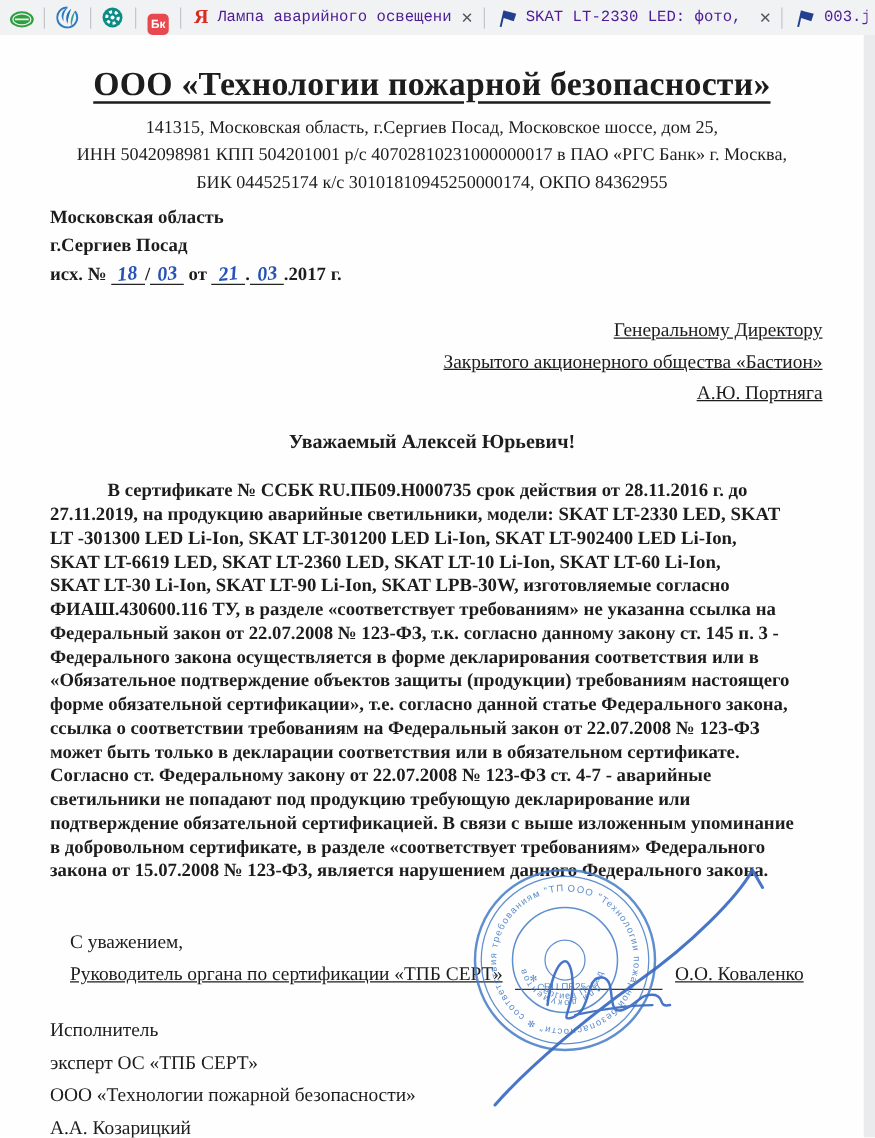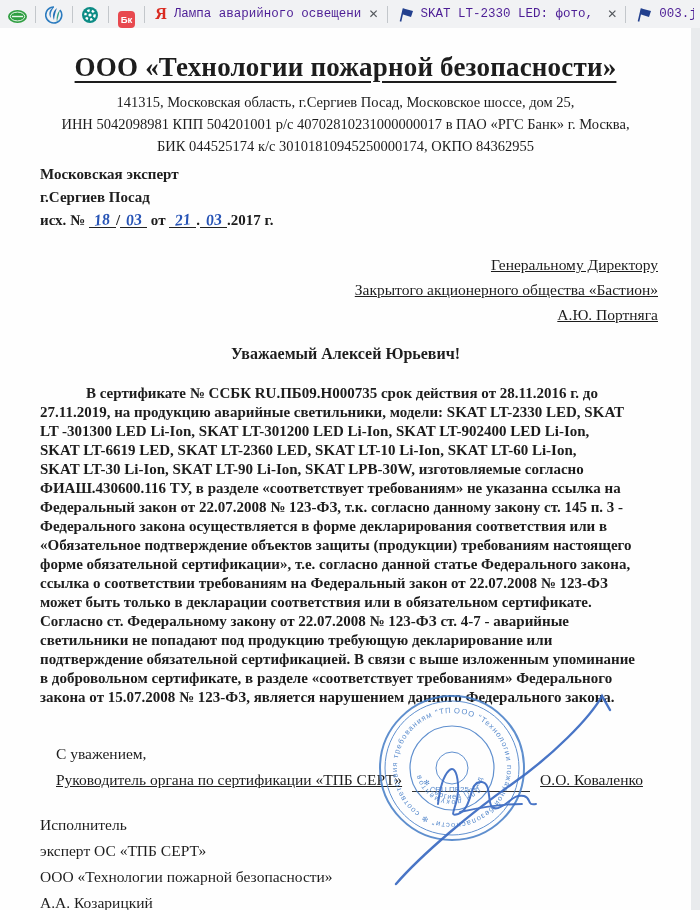--- a/index.html
+++ b/index.html
@@ -128,21 +128,21 @@
   <div class="org-header">
     <div class="org-title">ООО «Технологии пожарной безопасности»</div>
     <div class="org-details">
       <div>141315, Московская область, г.Сергиев Посад, Московское шоссе, дом 25,</div>
       <div>ИНН 5042098981 КПП 504201001 р/с 40702810231000000017 в ПАО «РГС Банк» г. Москва,</div>
       <div>БИК 044525174 к/с 30101810945250000174, ОКПО 84362955</div>
     </div>
   </div>
 
   <div class="sender">
-    <div>Московская эксперт</div>
+    <div>Московская область</div>
     <div>г.Сергиев Посад</div>
     <div>
       <span>исх. №</span>
       <span class="blank"><span class="hw">18</span></span><span>/</span><span class="blank"><span class="hw">03</span></span>
       <span>от</span>
       <span class="blank"><span class="hw">21</span></span><span>.</span><span class="blank"><span class="hw">03</span></span><span>.2017 г.</span>
     </div>
   </div>
 
   <div class="addressee">

